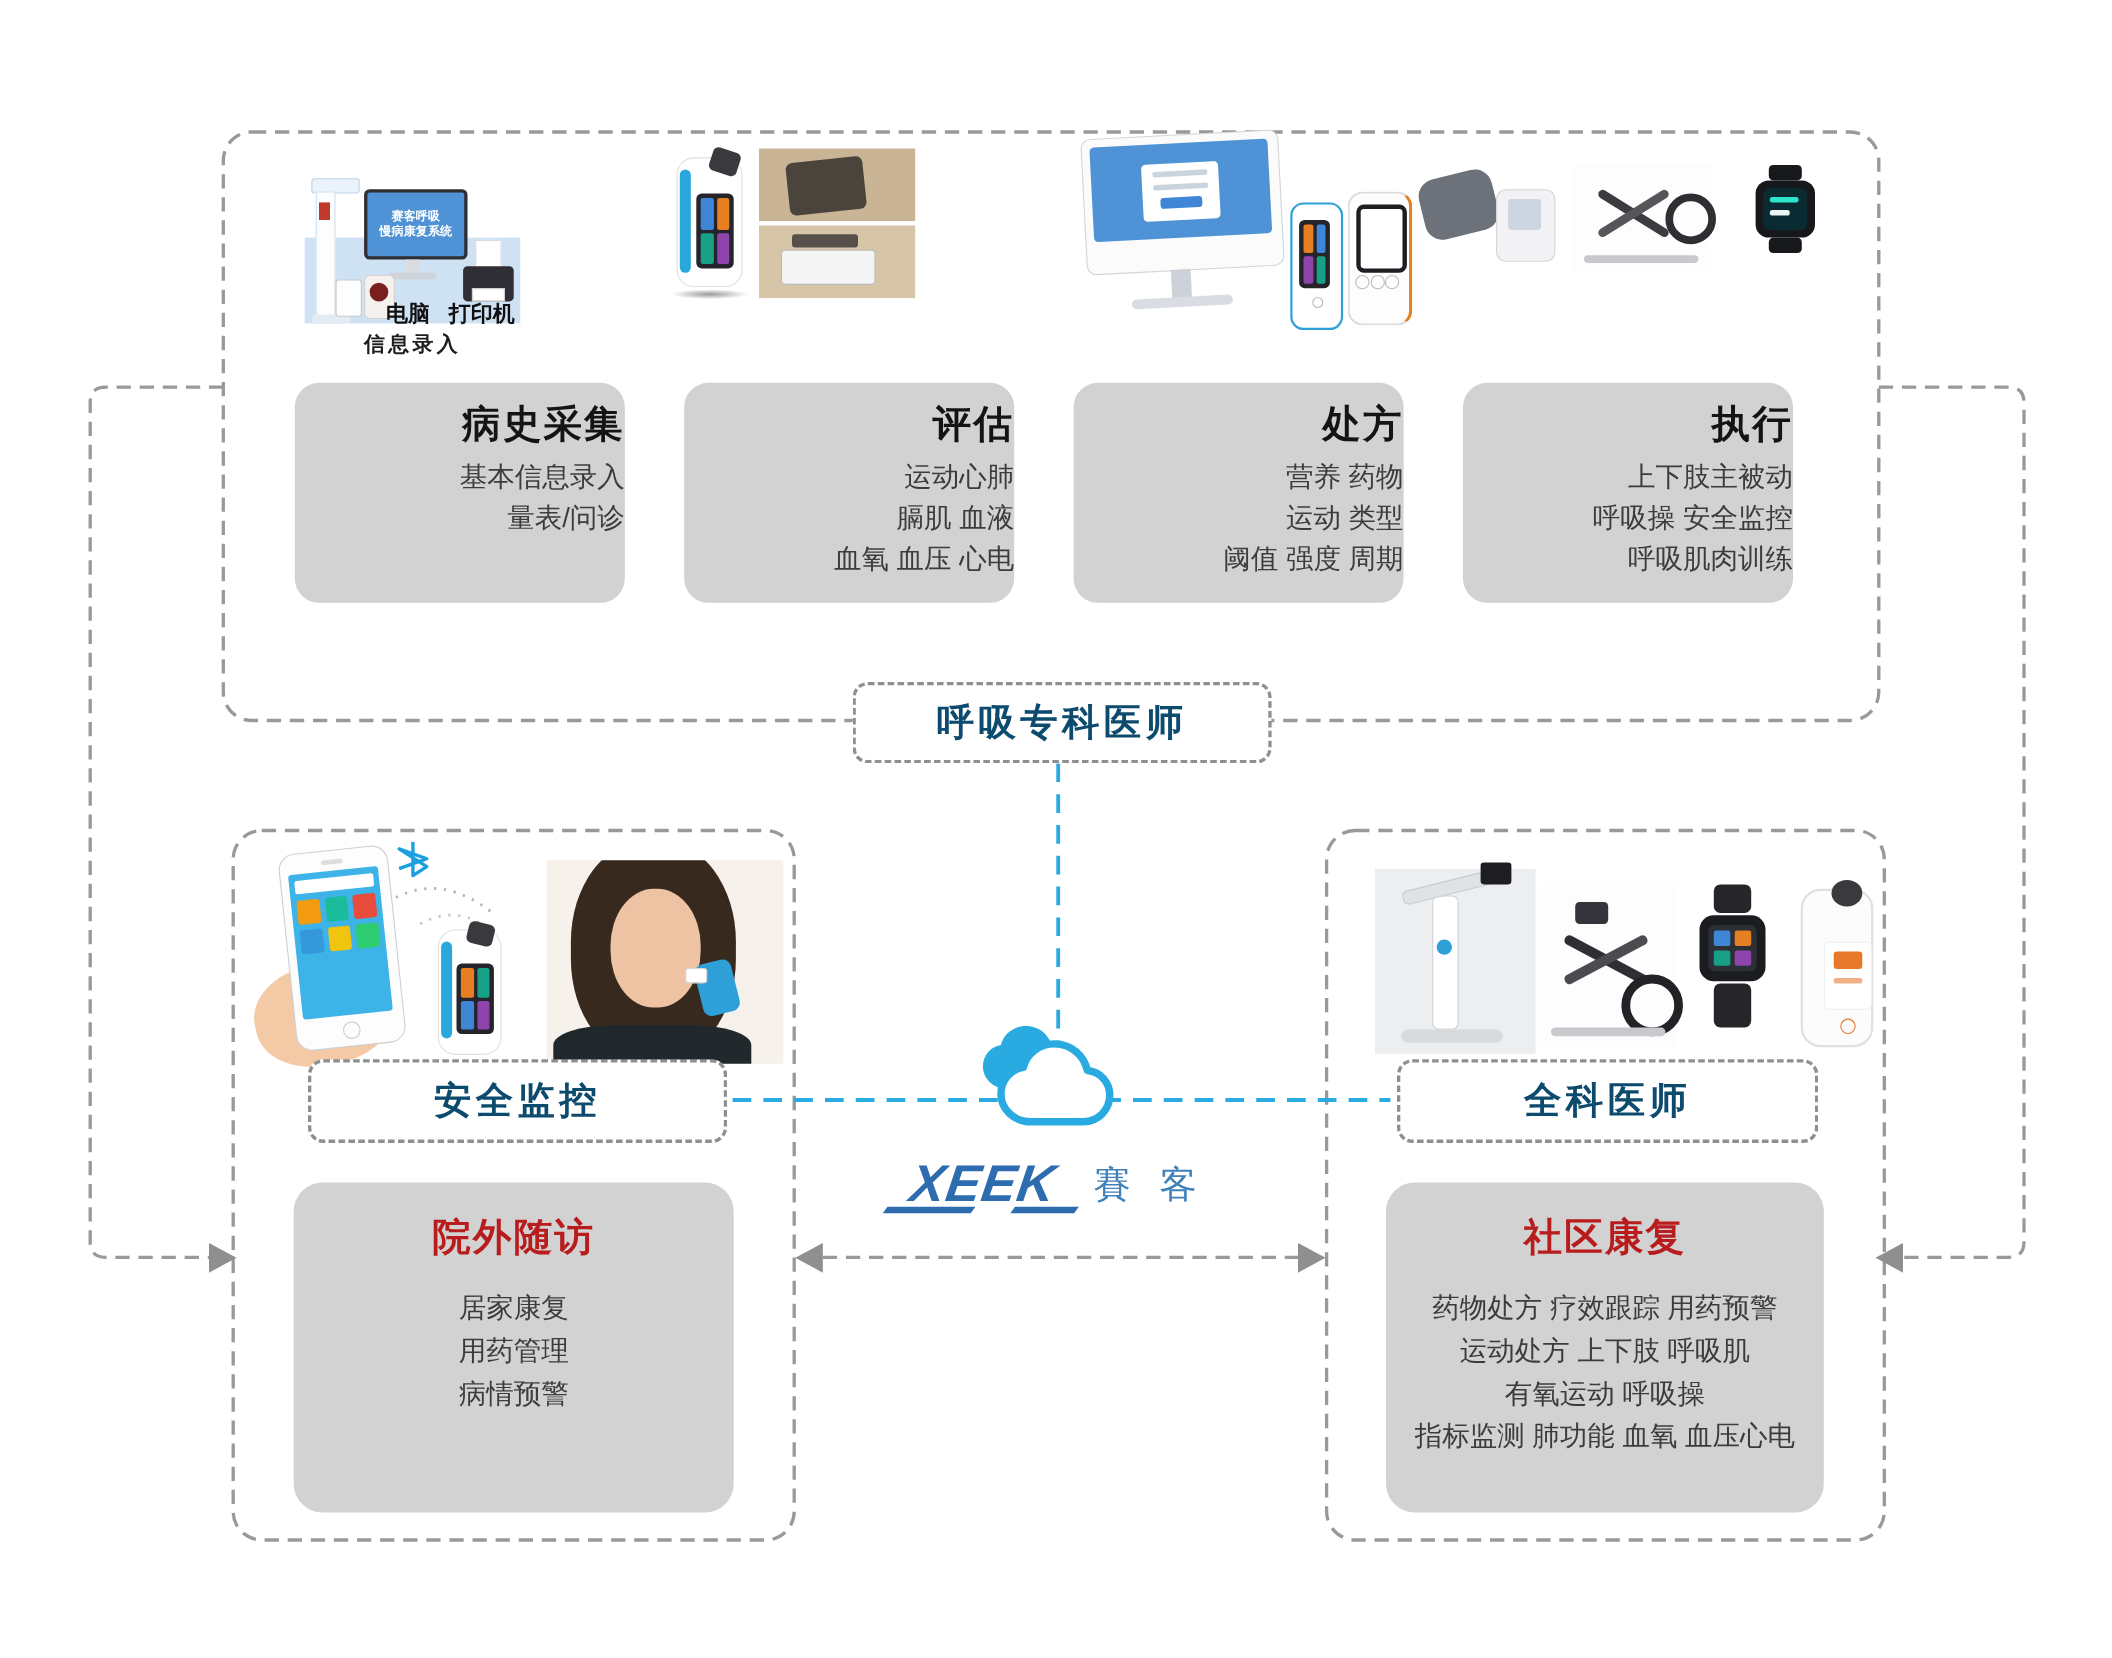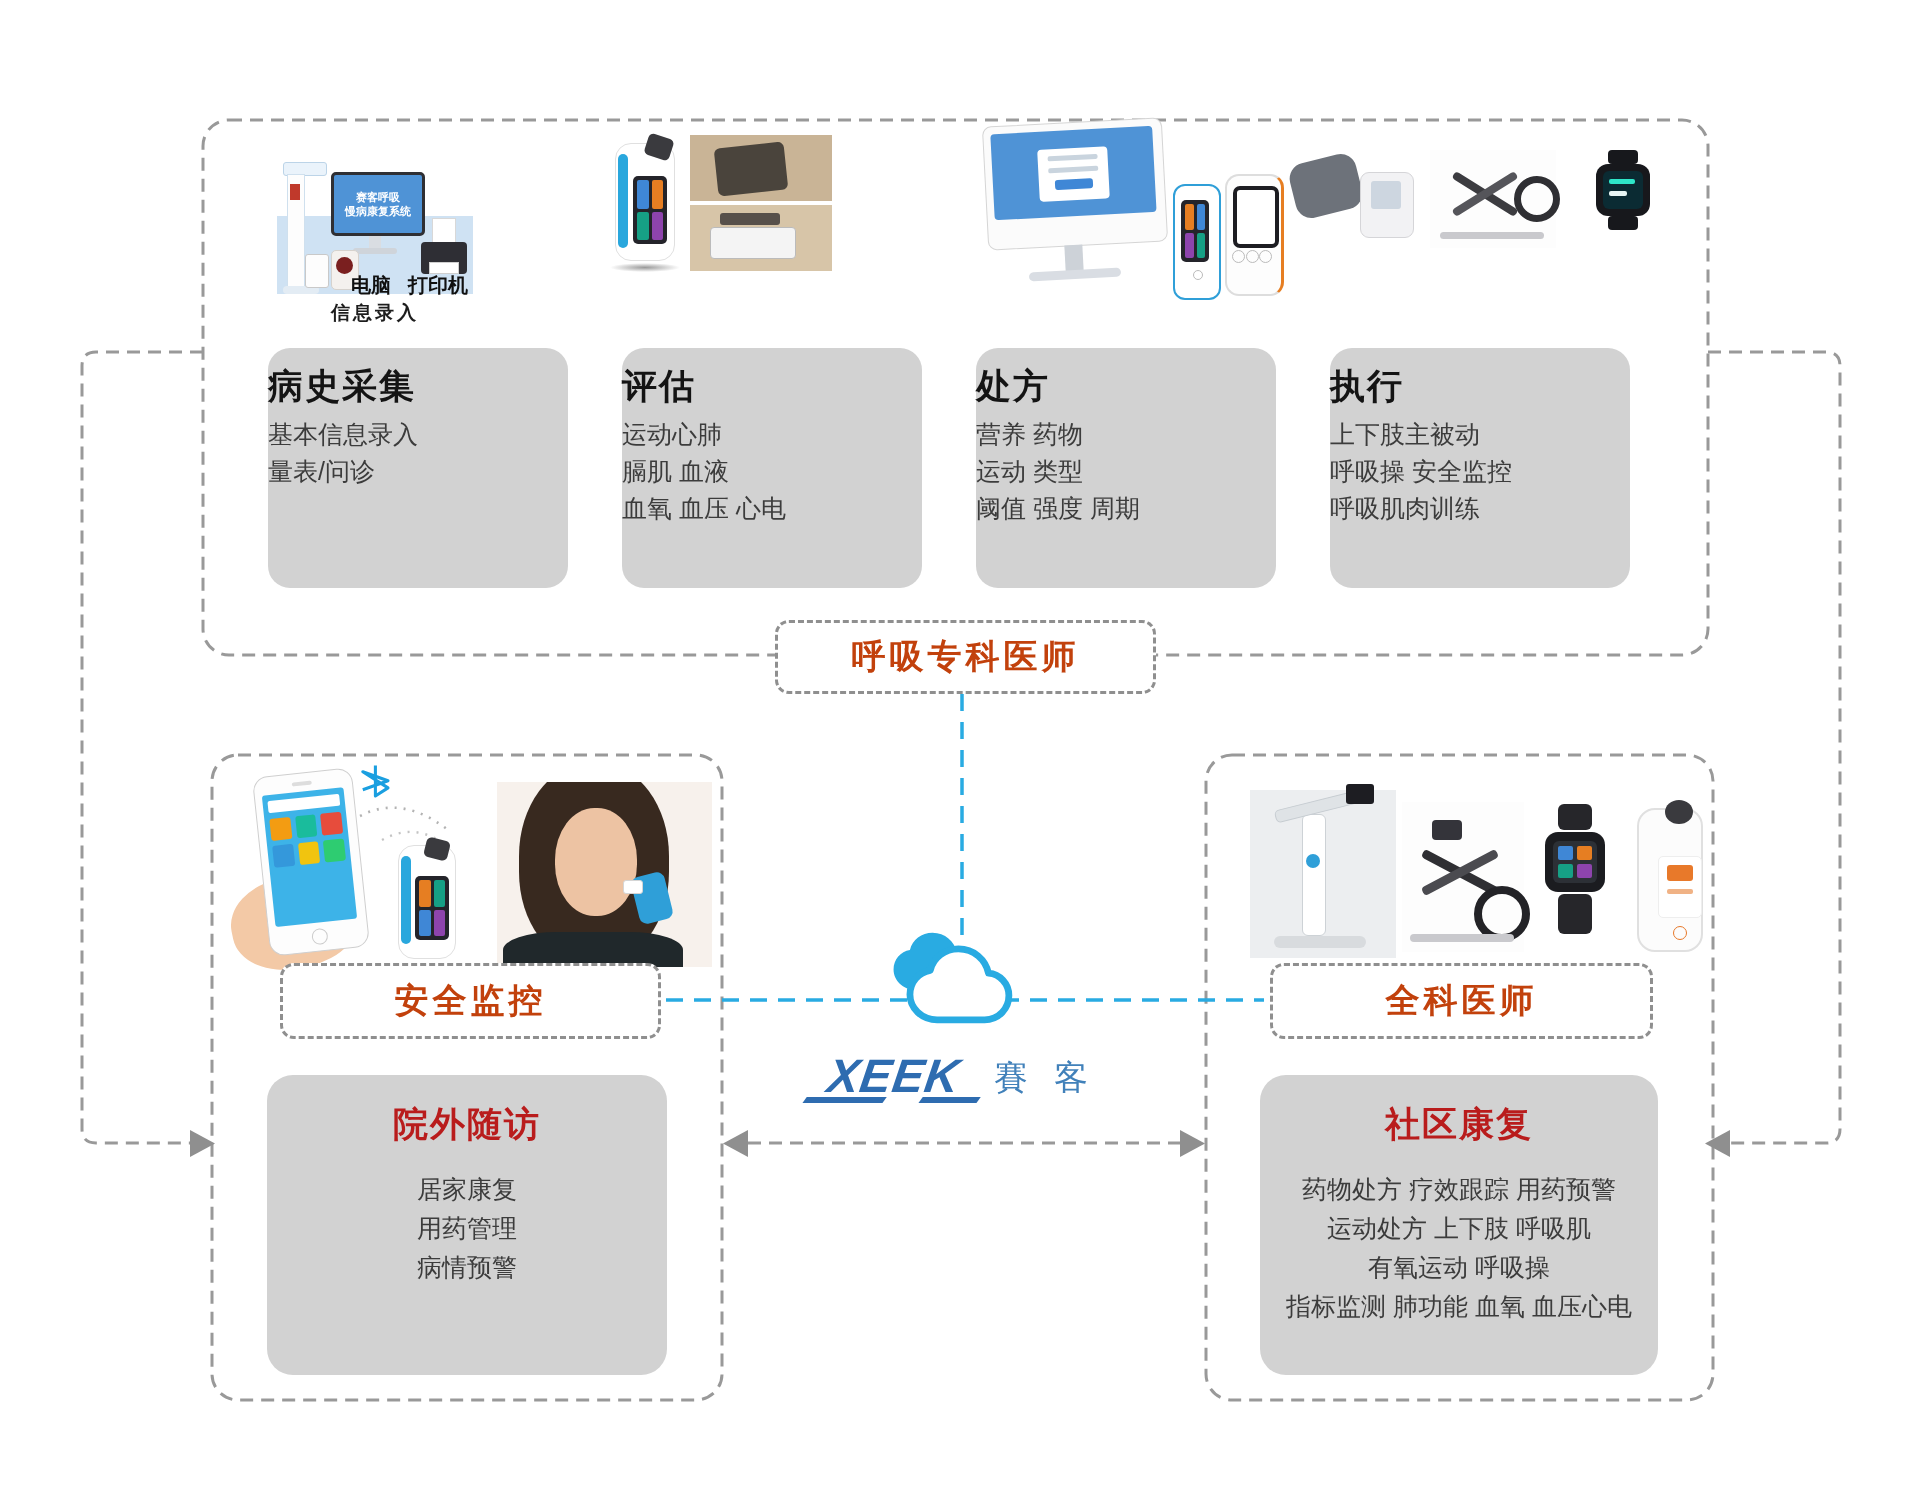--- a/index.html
+++ b/index.html
@@ -1,31 +1,31 @@
 <!DOCTYPE html>
 <html><head>
 <meta charset="utf-8">
 <style>
   html,body{margin:0;padding:0;background:#fff;}
   .canvas{position:relative;width:1920px;height:1507px;background:#fff;overflow:hidden;
           font-family:"Liberation Sans","DejaVu Sans",sans-serif;}
   svg.connectors{position:absolute;left:0;top:0;z-index:1;}
 
   
-  .stage{position:absolute;top:348px;width:300px;height:240px;background:#d2d2d2;
-         border-radius:22px;text-align:left;z-index:3;}
+  .stage{position:absolute;top:348px;width:300px;height:200px;background:#d2d2d2;
+         border-radius:22px;text-align:right;z-index:3;}
   .stage-title{padding-top:16px;font-size:35px;font-weight:700;color:#141414;letter-spacing:2px;line-height:44px;}
   .stage-lines{margin-top:8px;}
   .stage-line{font-size:25px;color:#3c3c3c;line-height:37px;}
   .s1{left:268px;} .s2{left:622px;} .s3{left:976px;} .s4{left:1330px;}
 
   
   .labelbox{position:absolute;background:#fff;border:3px dashed #8f8f8f;border-radius:14px;
             display:flex;align-items:center;justify-content:center;font-size:34px;font-weight:700;
-            color:#c2410c;letter-spacing:4px;z-index:4;}
+            color:#0c4a6e;letter-spacing:4px;z-index:4;}
   .specialist{left:775px;top:620px;width:375px;height:68px;}
   .home-label{left:280px;top:963px;width:375px;height:70px;}
   .gp-label{left:1270px;top:963px;width:377px;height:70px;}
 
   
   .bigbox{position:absolute;top:1075px;height:300px;background:#d2d2d2;border-radius:26px;
           text-align:center;z-index:3;}
   .home-box{left:267px;width:400px;}
   .gp-box{left:1260px;width:398px;}
   .bigbox-title{padding-top:26px;font-size:35px;font-weight:700;color:#b91c1c;letter-spacing:2px;}

